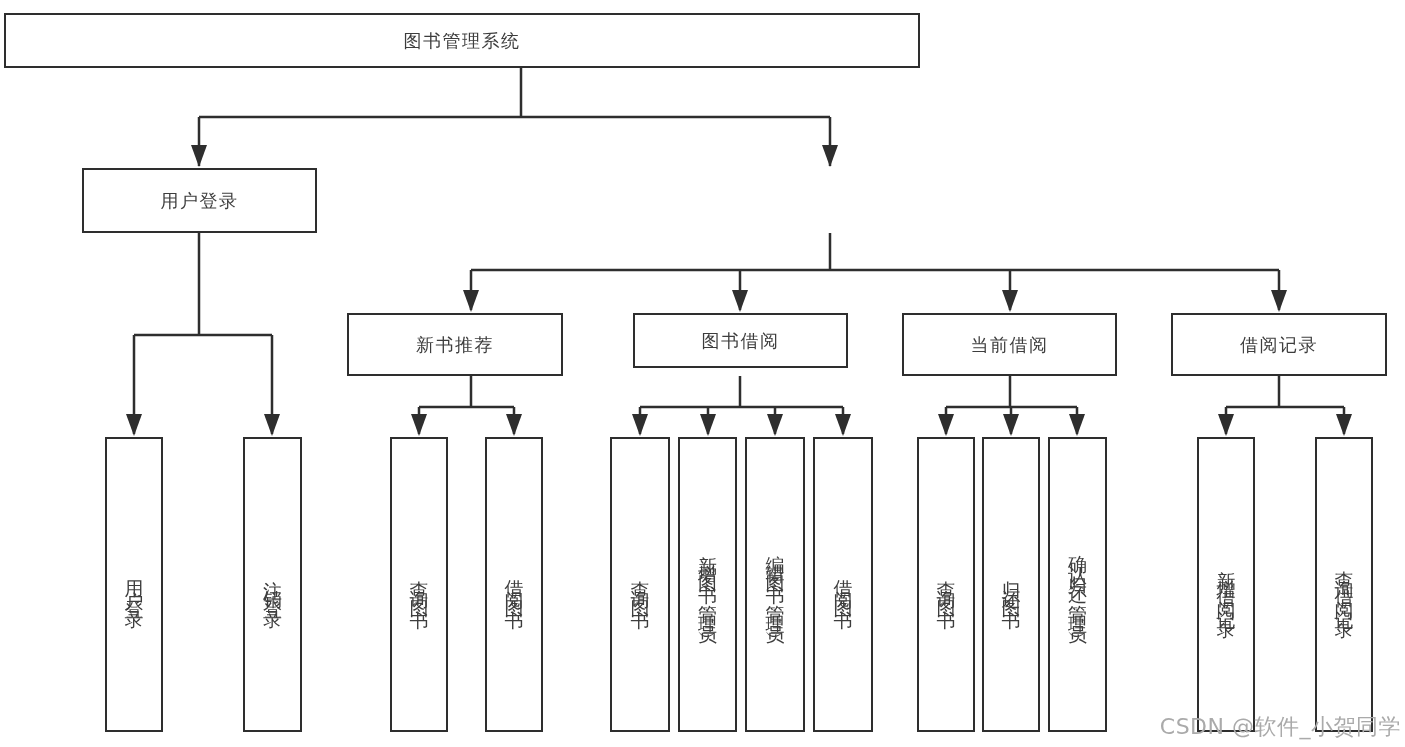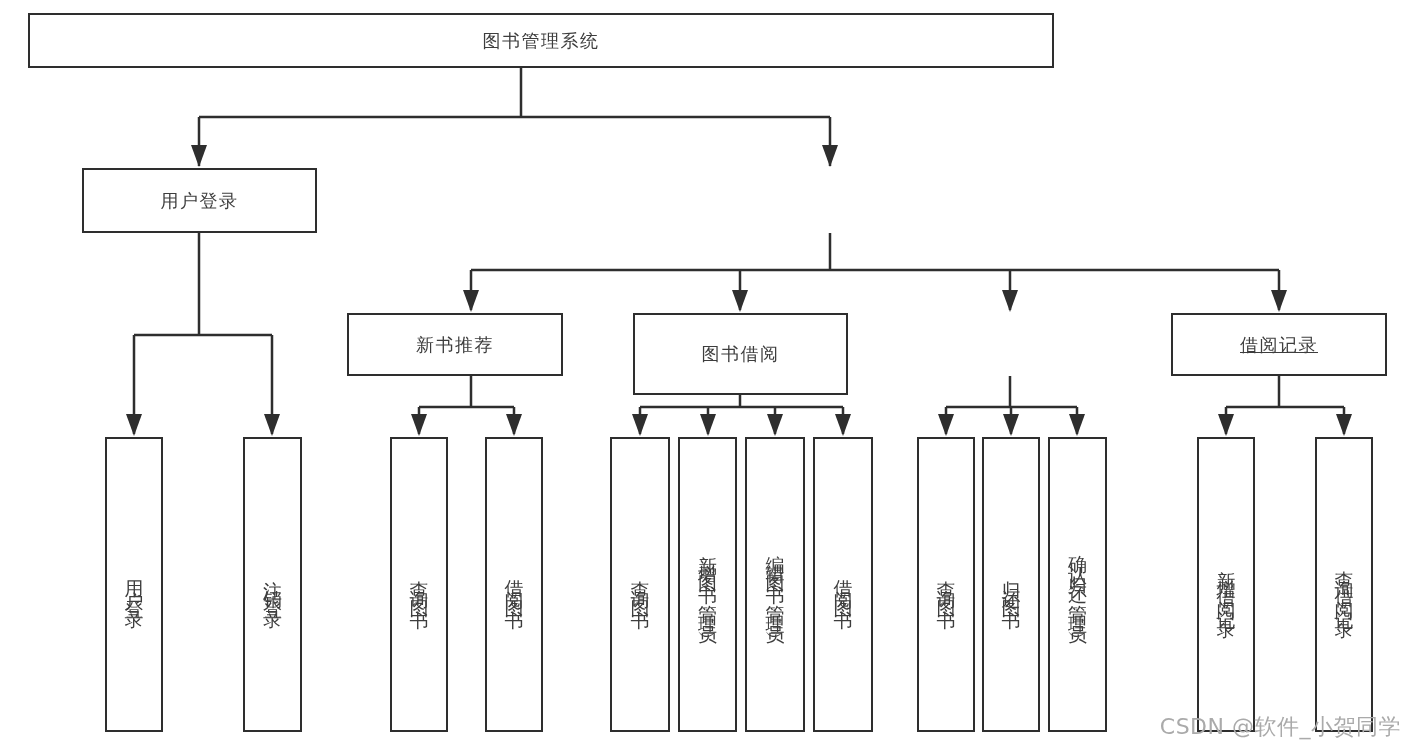--- a/index.html
+++ b/index.html
@@ -85,35 +85,38 @@
       <polygon points="767,414 783,414 775,436"></polygon>
       <polygon points="835,414 851,414 843,436"></polygon>
       <polygon points="938,414 954,414 946,436"></polygon>
       <polygon points="1003,414 1019,414 1011,436"></polygon>
       <polygon points="1069,414 1085,414 1077,436"></polygon>
       <polygon points="1218,414 1234,414 1226,436"></polygon>
       <polygon points="1336,414 1352,414 1344,436"></polygon>
     </g>
   </svg>
 
-  <div class="box" style="left:28px; top:13px; width:1026px; height:55px;align-items:center;">
+  <div class="box" style="left:4px; top:13px; width:916px; height:55px;align-items:center;">
     <span class="h-label">图书管理系统</span>
   </div>
 
   <div class="box" style="left:82px; top:168px; width:235px; height:65px;">
     <span class="h-label">用户登录</span>
   </div>
 
   <div class="box" style="left:347px; top:313px; width:216px; height:63px;">
     <span class="h-label">新书推荐</span>
   </div>
-  <div class="box" style="left:633px; top:313px; width:215px; height:82px;">
+  <div class="box" style="left:633px; top:313px; width:215px; height:55px;">
     <span class="h-label">图书借阅</span>
   </div>
-  <div class="box" style="left:1171px; top:313px; width:216px; height:63px;text-decoration:underline;">
+  <div class="box" style="left:902px; top:313px; width:215px; height:63px;">
+    <span class="h-label">当前借阅</span>
+  </div>
+  <div class="box" style="left:1171px; top:313px; width:216px; height:63px;">
     <span class="h-label">借阅记录</span>
   </div>
 
   <div class="box leaf" style="left:105px; top:437px; width:58px; height:295px;">
     <span class="v-label">用户登录</span>
   </div>
   <div class="box leaf" style="left:243px; top:437px; width:59px; height:295px;">
     <span class="v-label">注销登录</span>
   </div>
 

